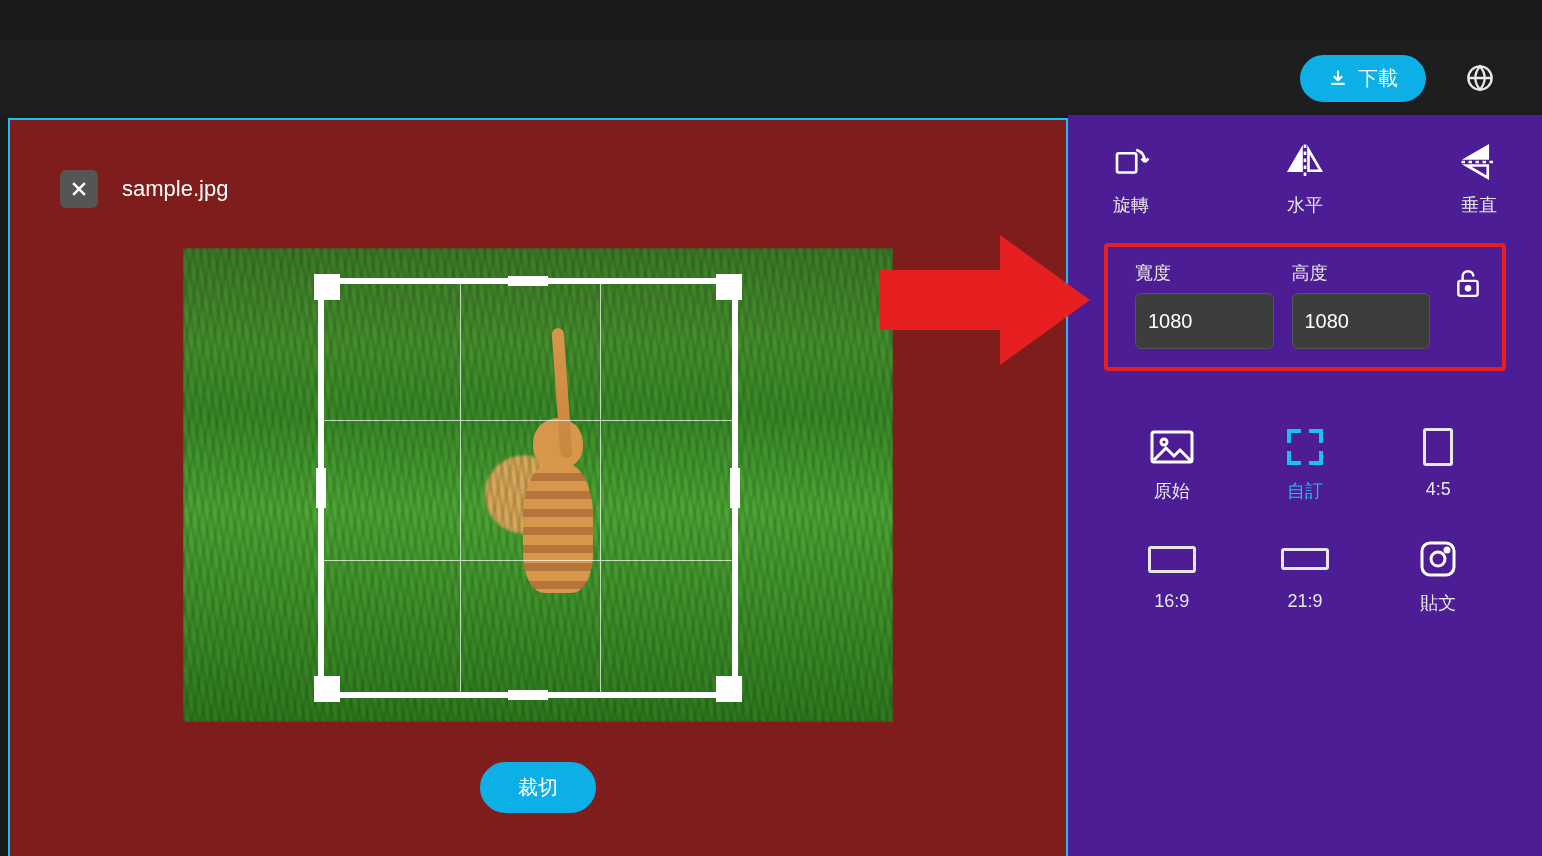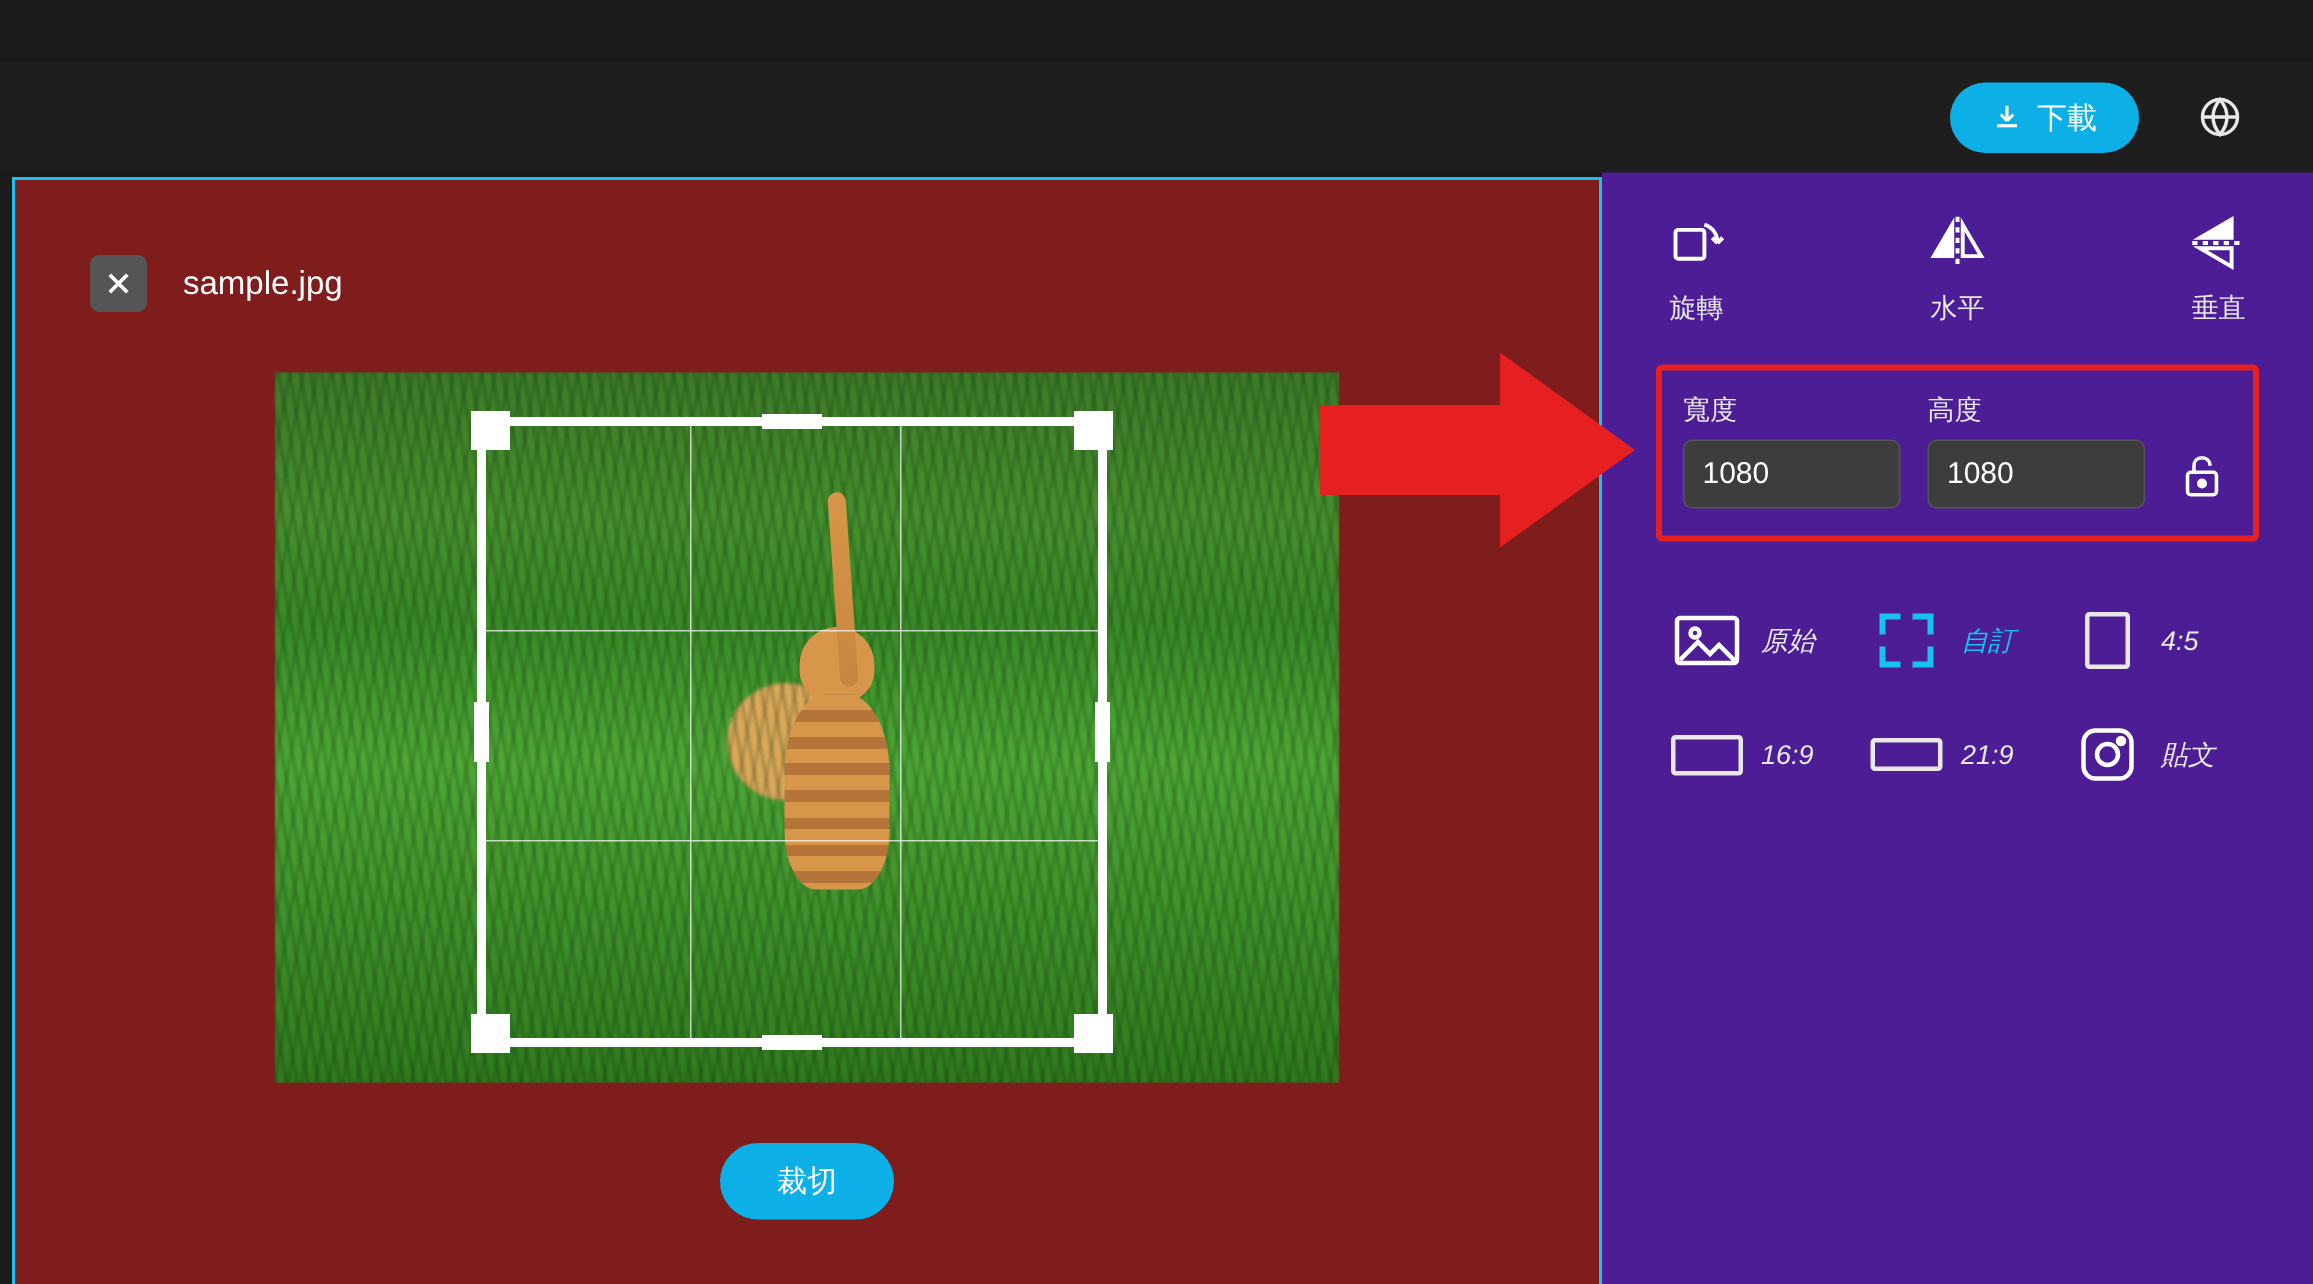--- a/index.html
+++ b/index.html
@@ -215,33 +215,32 @@
     gap:10px;
     color:#e8e8e8;
     cursor:pointer;
     font-size:18px;
   }
   .tool-btn svg { width:42px; height:42px; }
 
   .dim-box {
     border: 4px solid #e62020;
     border-radius:4px;
-    padding: 14px 14px 18px 14px;
-    display:flex;
-    align-items: flex-end;
+    padding: 14px 14px 18px 27px;
+    display:flex;
     gap: 18px;
-    margin-bottom: 40px;
+    margin-bottom: 50px;
   }
   .dim-field { flex:1; display:flex; flex-direction:column; gap:8px; }
   .dim-field label { font-size:18px; }
   .dim-field input {
     background:#3d3d3d;
     border:1px solid #555;
     border-radius:6px;
-    height:46px;
+    height:56px;
     color:#fff;
     font-size:20px;
     padding:0 12px;
     width:100%;
   }
   .lock-btn {
     width:40px; height:44px;
     display:flex;
     align-items:center;
     justify-content:center;
@@ -255,27 +254,26 @@
     position:relative;
   }
   .ratio-grid {
     display:grid;
     grid-template-columns: repeat(3, 1fr);
     gap: 36px 18px;
     padding: 6px 10px;
   }
   .ratio-item {
     display:flex;
-    flex-direction:row;
+    flex-direction:column;
     align-items:center;
     gap:12px;
     color:#e8e8e8;
     cursor:pointer;
     font-size:18px;
-    font-style:italic;
   }
   .ratio-item.active { color:#18c1f0; }
   .ratio-item .shape {
     width:48px;
     height:40px;
     display:flex;
     align-items:center;
     justify-content:center;
   }
   .shape .box {

